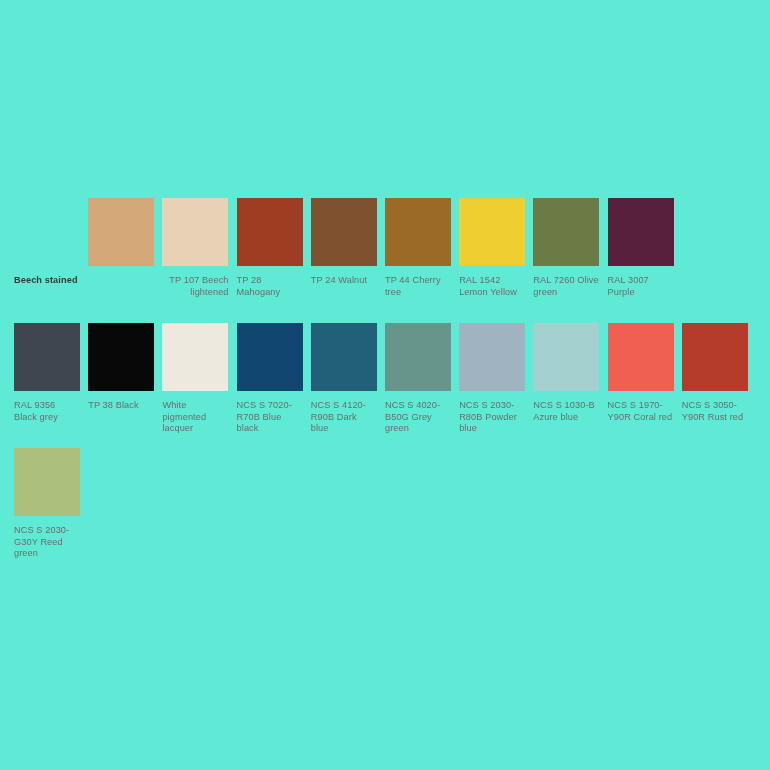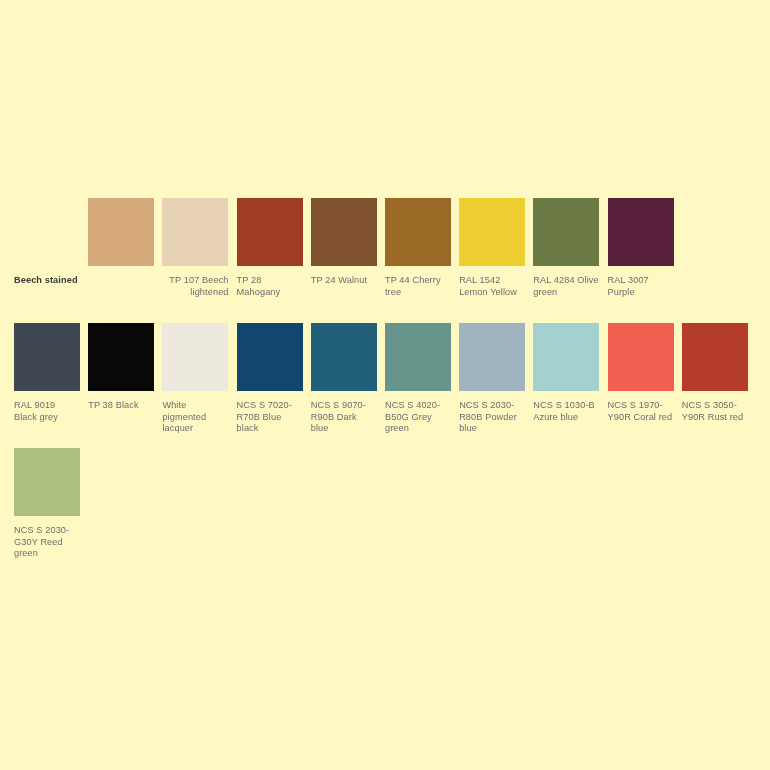--- a/index.html
+++ b/index.html
@@ -83,21 +83,21 @@
   }
 
   
   .band {
     margin-bottom: 8px;
   }
 </style>
 </head>
 <body style="background: rgb(255, 255, 255);">
 
-<div id="swatch-chart" style="background: #fef9c3;">
+<div id="swatch-chart" style="background: #5eead4;">
   <div class="chart-inner">
 
     <div class="swatch-row band">
       <div class="swatch-cell">
         <div class="chip chip-empty"></div>
         <div class="row-label" style="color: rgb(58, 58, 58);">Beech stained</div>
       </div>
 
       <div class="swatch-cell">
         <div class="chip">
@@ -138,37 +138,37 @@
         <div class="chip">
           <div class="chip-inner" style="background: rgb(239, 206, 50);"></div>
         </div>
         <div class="caption" style="color: rgb(108, 108, 108);">RAL 1542 Lemon Yellow</div>
       </div>
 
       <div class="swatch-cell">
         <div class="chip">
           <div class="chip-inner" style="background: rgb(108, 122, 69);"></div>
         </div>
-        <div class="caption" style="color: rgb(108, 108, 108);">RAL 4284 Olive green</div>
+        <div class="caption" style="color: rgb(108, 108, 108);">RAL 7260 Olive green</div>
       </div>
 
       <div class="swatch-cell">
         <div class="chip">
           <div class="chip-inner" style="background: rgb(89, 32, 60);"></div>
         </div>
         <div class="caption" style="color: rgb(108, 108, 108);">RAL 3007 Purple</div>
       </div>
     </div>
 
     <div class="swatch-row band">
       <div class="swatch-cell">
         <div class="chip">
           <div class="chip-inner" style="background: rgb(62, 71, 80);"></div>
         </div>
-        <div class="caption" style="color: rgb(108, 108, 108);">RAL 9019 Black grey</div>
+        <div class="caption" style="color: rgb(108, 108, 108);">RAL 9356 Black grey</div>
       </div>
 
       <div class="swatch-cell">
         <div class="chip">
           <div class="chip-inner" style="background: rgb(8, 8, 8);"></div>
         </div>
         <div class="caption" style="color: rgb(108, 108, 108);">TP 38 Black</div>
       </div>
 
       <div class="swatch-cell">
@@ -182,21 +182,21 @@
         <div class="chip">
           <div class="chip-inner" style="background: rgb(16, 70, 112);"></div>
         </div>
         <div class="caption" style="color: rgb(108, 108, 108);">NCS S 7020-R70B Blue black</div>
       </div>
 
       <div class="swatch-cell">
         <div class="chip">
           <div class="chip-inner" style="background: rgb(34, 96, 121);"></div>
         </div>
-        <div class="caption" style="color: rgb(108, 108, 108);">NCS S 9070-R90B Dark blue</div>
+        <div class="caption" style="color: rgb(108, 108, 108);">NCS S 4120-R90B Dark blue</div>
       </div>
 
       <div class="swatch-cell">
         <div class="chip">
           <div class="chip-inner" style="background: rgb(104, 149, 139);"></div>
         </div>
         <div class="caption" style="color: rgb(108, 108, 108);">NCS S 4020-B50G Grey green</div>
       </div>
 
       <div class="swatch-cell">

